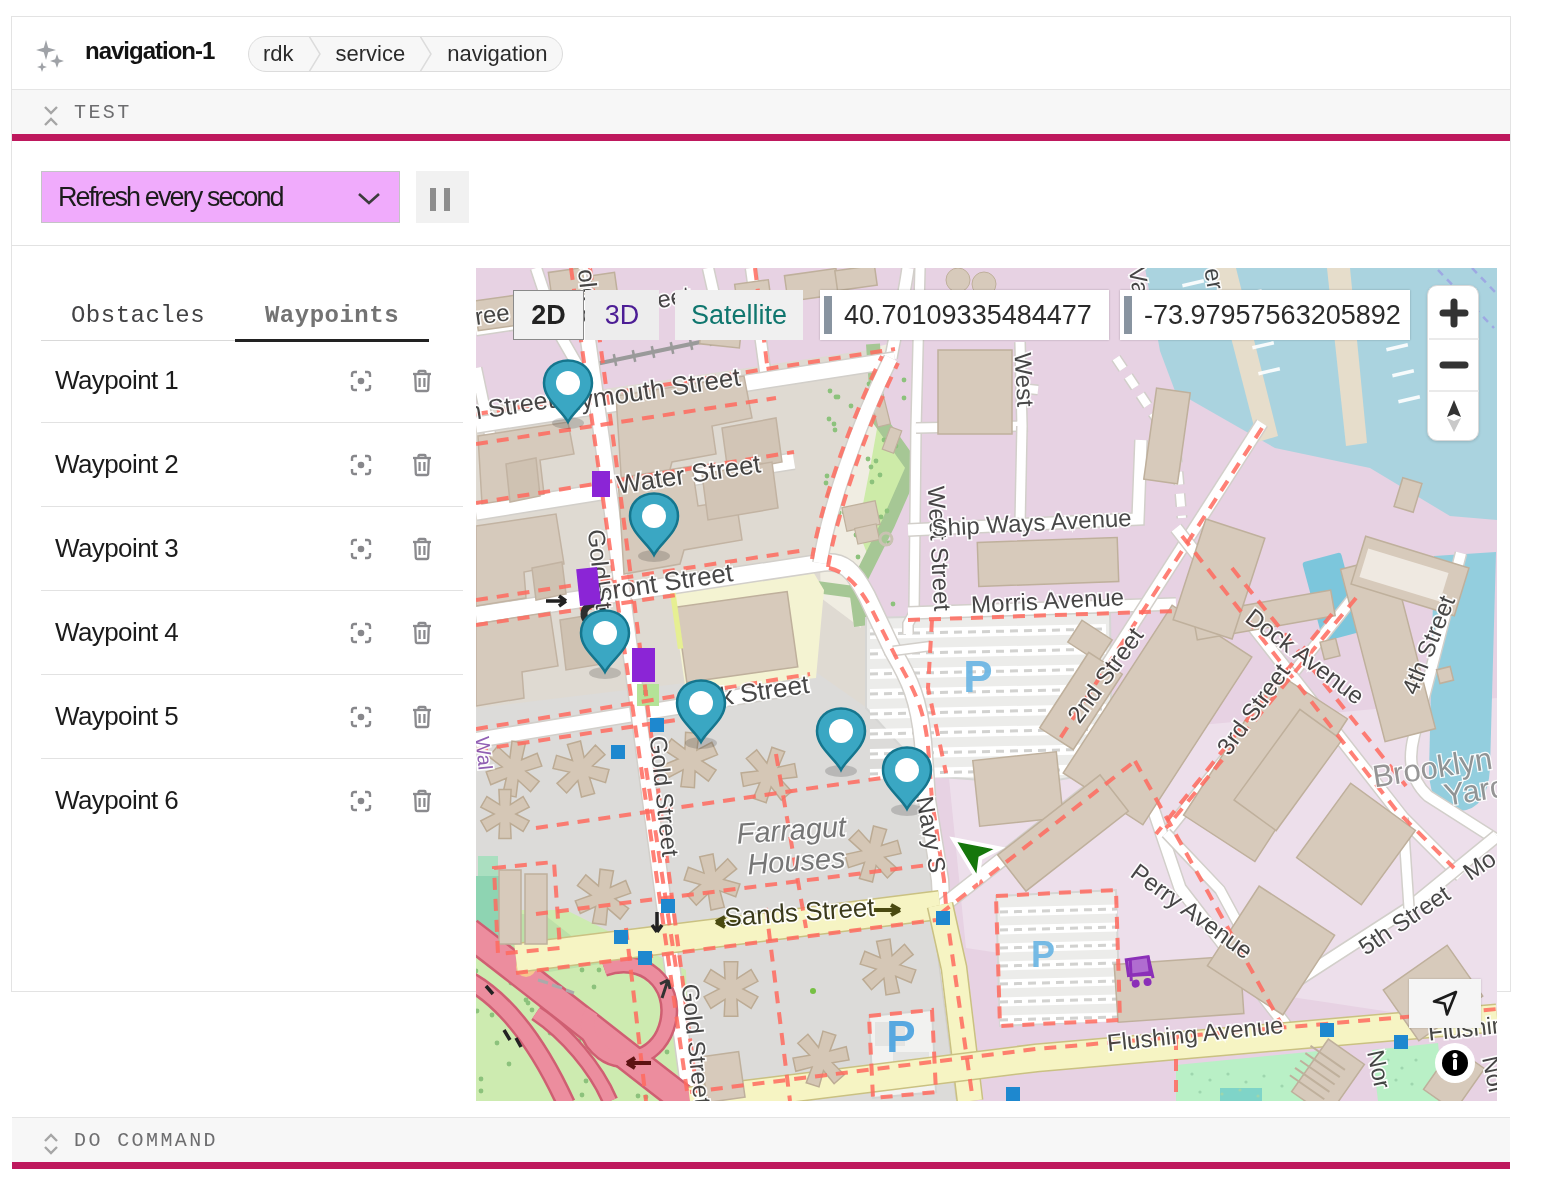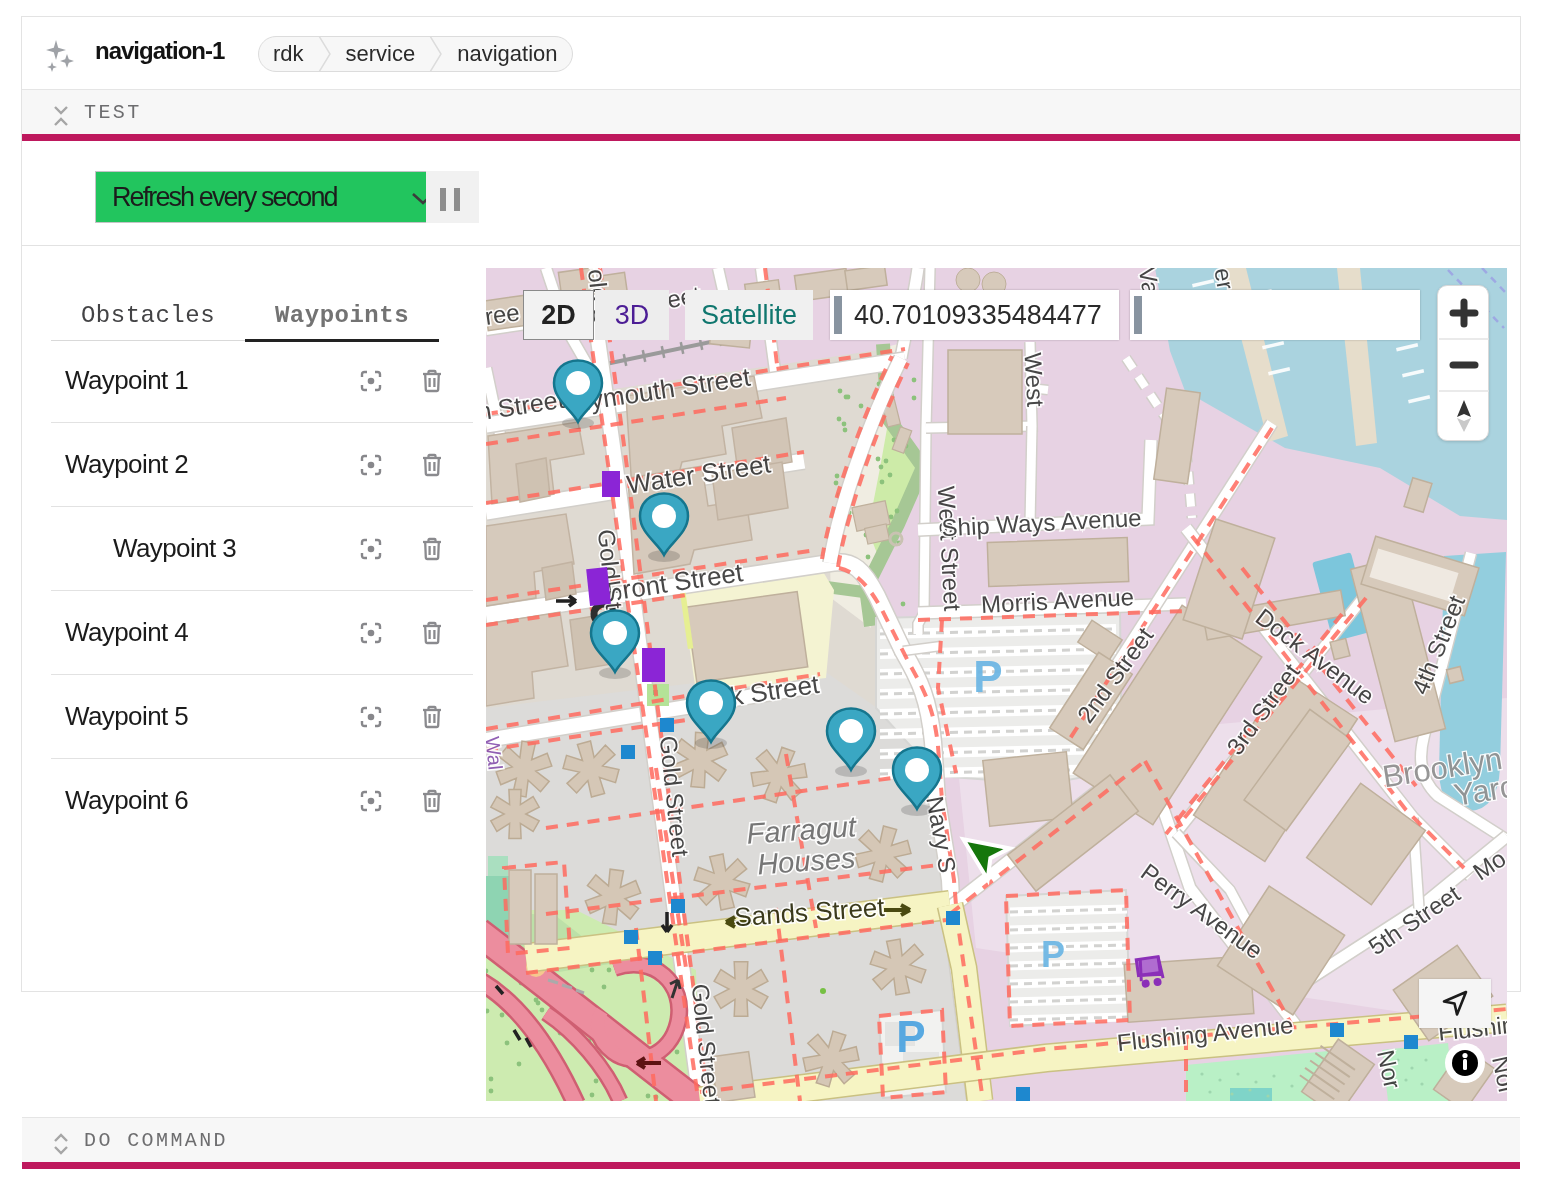--- a/index.html
+++ b/index.html
@@ -1,24 +1,24 @@
 <!DOCTYPE html>
 <html><head>
 <meta charset="utf-8">
 <style>
 * { margin:0; padding:0; box-sizing:border-box; }
 html,body { width:1542px; height:1180px; background:#fff; font-family:"Liberation Sans",sans-serif; overflow:hidden; }
-.card { position:absolute; left:21px; top:16px; width:1500px; height:976px; background:#fff; border:1px solid #e3e3e3; }
+.card { position:absolute; left:11px; top:16px; width:1500px; height:976px; background:#fff; border:1px solid #e3e3e3; }
 .abs { position:absolute; }
 .hdr-title { left:73px; top:20px; font-size:24px; font-weight:bold; color:#131313; letter-spacing:-1.0px; }
 .pill { left:236px; top:19px; height:36px; background:#f7f7f7; border:1px solid #dcdcdc; border-radius:18px; display:flex; align-items:center; overflow:hidden; }
 .pill span { font-size:22px; color:#2a2a2a; padding:0 14px; }
 .secbar { left:0; width:1498px; height:52px; background:#f7f7f7; border-top:1px solid #e5e5e5; border-bottom:7px solid #be185d; display:flex; align-items:center; }
 .secbar .sectext { font-family:"Liberation Mono",monospace; font-size:20px; letter-spacing:2.4px; color:#6d6d6f; margin-left:62px; }
-.sel { left:29px; top:154px; width:359px; height:52px; border:1px solid #c4c4c6; background:#22c55e; display:flex; align-items:center;margin-left:44px; }
+.sel { left:29px; top:154px; width:359px; height:52px; border:1px solid #c4c4c6; background:#f0abfc; display:flex; align-items:center; }
 .sel .txt { font-size:27px; color:#1c1c1c; margin-left:16px; letter-spacing:-1.9px; }
 .pausebtn { left:404px; top:154px; width:53px; height:52px; background:#f1f1f1; }
 .pausebtn i { position:absolute; top:17px; width:6px; height:23px; background:#8e8e8e; }
 .tab { top:272px; width:194px; height:53px; font-family:"Liberation Mono",monospace; font-size:24px; letter-spacing:0.5px; display:flex; align-items:center; justify-content:center; }
 .rowlabel { font-size:26px; color:#1b1b1b; letter-spacing:-0.6px; }
 .divider { height:1px; background:#e2e2e2; }
 .mapbtn { position:absolute; display:flex; align-items:center; justify-content:center; font-size:27px; }
 .coord { position:absolute; top:22px; height:50px; background:#fff; display:flex; align-items:center; box-shadow:0 0 2px rgba(0,0,0,0.25); }
 .coord .bar { width:8px; height:38px; background:#8894a0; margin:0 0 0 4px; }
 .coord .t { font-size:27px; color:#2b2b2b; margin-left:12px; }
@@ -91,21 +91,21 @@
     <circle cx="11" cy="11" r="3.3" fill="#87878b" stroke="none"></circle>
     </svg>
 <svg class="abs" style="left:400px; top:436px" width="20" height="24" viewBox="0 0 20 24" fill="none" stroke="#8a8a8e" stroke-width="2.3">
     <path d="M1 5 H19"></path>
       <path d="M6.5 5 V3 Q6.5 2 7.5 2 H12.5 Q13.5 2 13.5 3 V5"></path>
     <path d="M3.2 5 L3.8 20.5 Q3.9 22 5.4 22 H14.6 Q16.1 22 16.2 20.5 L16.8 5"></path>
     <path d="M7.6 9 V18"></path>
       <path d="M12.4 9 V18"></path>
     </svg>
 <div class="abs divider" style="left:29px; top:489px; width:422px;"></div>
-<div class="abs rowlabel" style="left:43px; top:516px;margin-left:48px;">Waypoint 3</div>
+<div class="abs rowlabel" style="left:43px; top:516px;">Waypoint 3</div>
 <svg class="abs" style="left:338px; top:521px" width="22" height="22" viewBox="0 0 22 22" fill="none" stroke="#87878b" stroke-width="2.4">
     <path d="M2 7 V4.5 Q2 2 4.5 2 H7"></path>
       <path d="M15 2 H17.5 Q20 2 20 4.5 V7"></path>
       <path d="M20 15 V17.5 Q20 20 17.5 20 H15"></path>
       <path d="M7 20 H4.5 Q2 20 2 17.5 V15"></path>
     <circle cx="11" cy="11" r="3.3" fill="#87878b" stroke="none"></circle>
     </svg>
 <svg class="abs" style="left:400px; top:520px" width="20" height="24" viewBox="0 0 20 24" fill="none" stroke="#8a8a8e" stroke-width="2.3">
     <path d="M1 5 H19"></path>
       <path d="M6.5 5 V3 Q6.5 2 7.5 2 H12.5 Q13.5 2 13.5 3 V5"></path>
@@ -635,20 +635,21 @@
       </svg>
     <div class="mapbtn" style="left:37px;top:22px;width:71px;height:50px;background:#f2f2f2;border:1.5px solid #8a8a8a;font-weight:bold;color:#222;z-index:5;">2D</div>
     <div class="mapbtn" style="left:109px;top:22px;width:74px;height:50px;background:#ededed;color:#4c1d95;">3D</div>
     <div class="mapbtn" style="left:199px;top:22px;width:128px;height:50px;background:#f0f0f0;color:#0f766e;">Satellite</div>
     <div class="coord" style="left:344px;width:289px;">
         <div class="bar"></div>
         <div class="t">40.70109335484477</div>
       </div>
     <div class="coord" style="left:644px;width:290px;">
         <div class="bar"></div>
+        <div class="t">-73.97957563205892</div>
       </div>
     <div class="abs" style="left:951px;top:17px;width:52px;height:156px;background:#fff;border-radius:10px;border:1px solid #d9d9d9;box-shadow:0 1px 3px rgba(0,0,0,0.15);">
       <svg width="52" height="156" viewBox="0 0 52 156">
         <line x1="1" y1="53" x2="51" y2="53" stroke="#e3e3e3" stroke-width="1.5"></line>
         <line x1="1" y1="105" x2="51" y2="105" stroke="#e3e3e3" stroke-width="1.5"></line>
         <path d="M26 16 V38 M15 27 H37" stroke="#333" stroke-width="7" stroke-linecap="round"></path>
         <path d="M15 79 H37" stroke="#333" stroke-width="7" stroke-linecap="round"></path>
         <path d="M26 114 L33 131 L26 128 L19 131 Z" fill="#333"></path>
         <path d="M26 146 L33 132 L26 135 L19 132 Z" fill="#c9c9c9"></path>
       </svg>

